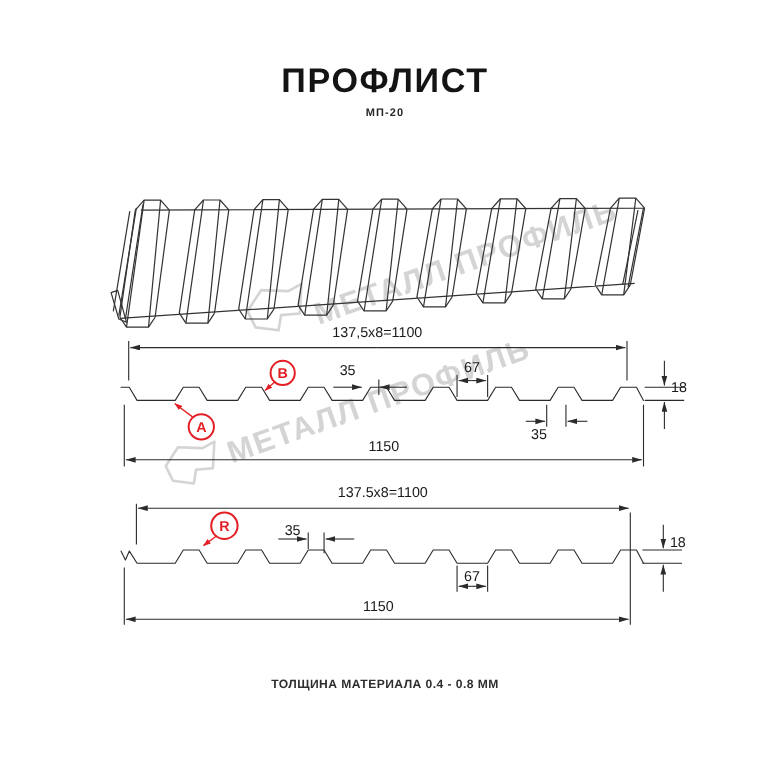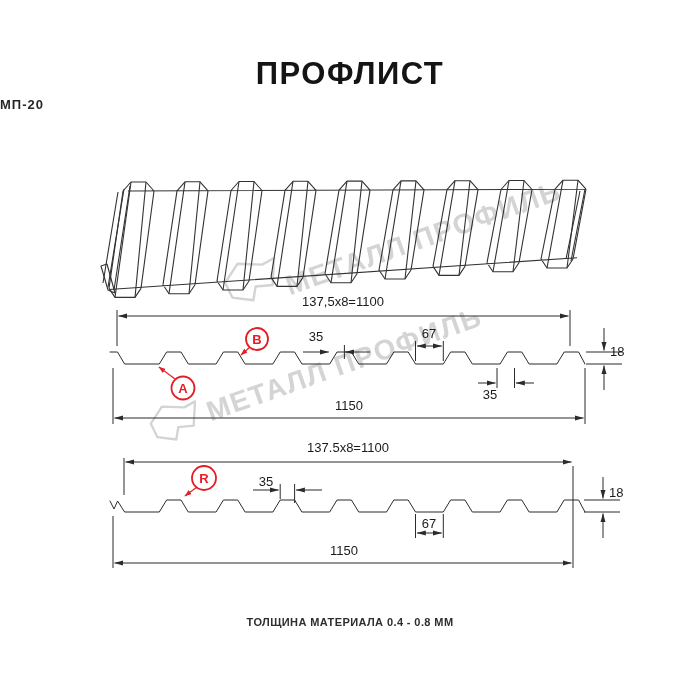--- a/index.html
+++ b/index.html
@@ -5,22 +5,22 @@
   html,body{margin:0;padding:0;}
   body{
     width:700px;height:700px;background:#ffffff;position:relative;overflow:hidden;
     font-family:"Liberation Sans",sans-serif;
   }
   .title{
     position:absolute;top:56px;left:0;width:700px;text-align:center;
     font-size:31px;font-weight:bold;letter-spacing:1.5px;color:#141414;z-index:3;
   }
   .subtitle{
-    position:absolute;top:97px;left:0;width:700px;
-    font-size:13px;font-weight:bold;letter-spacing:1px;color:#272727;z-index:3;
+    position:absolute;top:97px;left:0;width:700px;text-align:center;
+    font-size:10px;font-weight:bold;letter-spacing:1px;color:#272727;z-index:3;
   }
   .footer{
     position:absolute;top:616px;left:0;width:700px;text-align:center;
     font-size:11px;font-weight:bold;letter-spacing:0.4px;color:#2e2e2e;z-index:3;
   }
   .wm{position:absolute;z-index:1;color:#d4d4d4;}
   .wm-text{
     font-size:28px;font-weight:bold;letter-spacing:1.5px;white-space:nowrap;
     transform:rotate(-19.5deg);transform-origin:0 100%;line-height:32px;
   }

